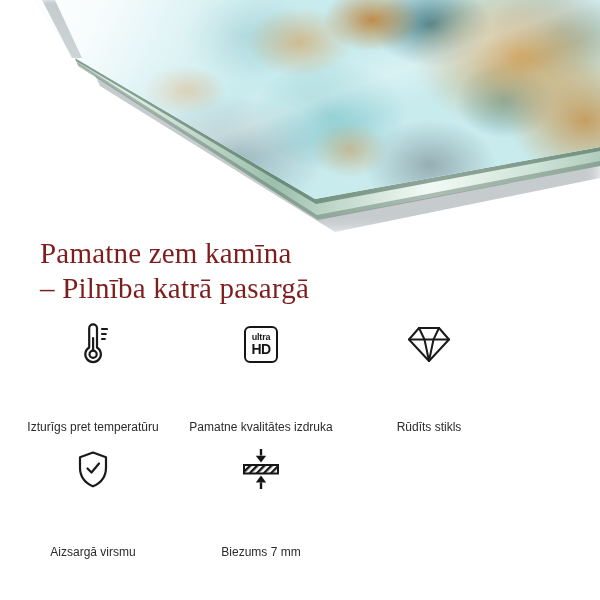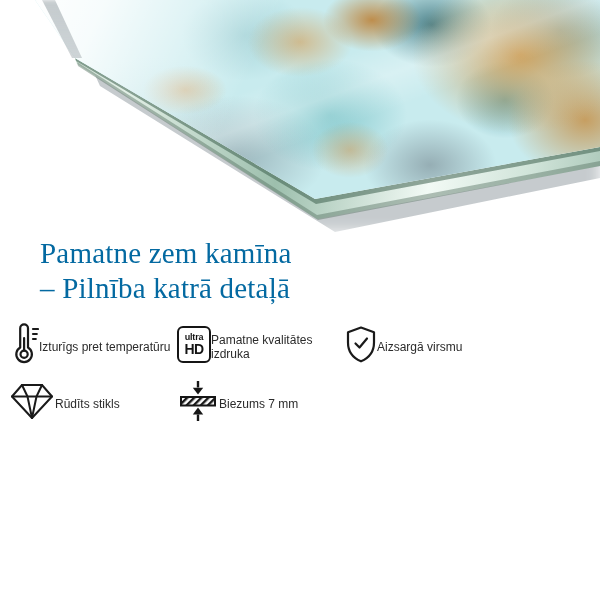--- a/index.html
+++ b/index.html
@@ -61,30 +61,30 @@
   .sparkle .r2 { width:74px;  height:2px;   left:-37px; top:-1px;  transform:rotate(79deg);  }
   .sparkle .r3 { width:96px;  height:1.5px; left:-48px; top:-1px;  transform:rotate(34deg);  }
   .sparkle .r4 { width:52px;  height:1.5px; left:-26px; top:-1px;  transform:rotate(-56deg); }
   .sparkle .core { position:absolute; left:-6px; top:-6px; width:12px; height:12px; border-radius:50%;
     background: radial-gradient(circle, #ffffff 0 30%, rgba(255,255,255,0.55) 60%, transparent 72%);
     box-shadow: 0 0 16px 5px rgba(255,255,255,0.95); }
 
   
   .content { padding: 4px 40px 0 40px; }
   h1 { margin:0; font-family:"Liberation Serif", serif; font-weight:400;
-       font-size:29px; line-height:35px; color:#0369a1; letter-spacing:0.2px; }
+       font-size:29px; line-height:35px; color:#7f1d1d; letter-spacing:0.2px; }
   .para { margin-top:12px; font-size:12px; line-height:27px; color:#3d3d3d; letter-spacing:-0.1px; }
   .para div { white-space:nowrap; }
 
   
   .features { margin:16px 0 0 9px; display:grid;
               grid-template-columns:168px 168px 168px; row-gap:13px; }
-  .feature { display:flex; flex-direction:row; align-items:center; }
+  .feature { display:flex; flex-direction:column; align-items:center;gap:40px; }
   .icon-wrap { height:44px; display:flex; align-items:center; justify-content:center; }
-  .feature .label { margin-top:6px; font-size:12px; color:#2b2b2b; }
+  .feature .label { margin-top:14px; font-size:12px; color:#2b2b2b; }
 
   .icon-stroke { fill:none; stroke:#1a1a1a; stroke-width:2.2;
                  stroke-linecap:round; stroke-linejoin:round; }
   .uhd { width:30px; height:33px; border:2.5px solid #151515; border-radius:6px;
          display:flex; flex-direction:column; align-items:center; justify-content:center; color:#151515; }
   .uhd .t1 { font-size:9px;  line-height:9px;  font-weight:700; letter-spacing:-0.2px; }
   .uhd .t2 { font-size:14px; line-height:14px; font-weight:800; letter-spacing:-0.5px; }
   .bevel { width:38px; height:34px;
            clip-path: polygon(0 100%, 100% 0, 100% 100%);
            background: repeating-linear-gradient(135deg, #161616 0 4px, transparent 4px 9.5px); }
@@ -106,21 +106,21 @@
         <span class="ray r2"></span>
       <span class="ray r3"></span>
         <span class="ray r4"></span>
       <span class="core"></span>
     </div>
   </div>
 
   <div class="content">
     <h1>
       <span>Pamatne zem kamīna</span><br>
-      <span>– Pilnība katrā detaļā</span>
+      <span>– Pilnība katrā pasargā</span>
     </h1>
     <div class="para">
     </div>
   </div>
 
   <div class="features">
 
     <div class="feature">
       <div class="icon-wrap">
         <svg width="30" height="46" viewBox="0 0 30 46" class="icon-stroke">
@@ -140,38 +140,38 @@
         <div class="uhd">
           <span class="t1">ultra</span>
           <span class="t2">HD</span>
         </div>
       </div>
       <div class="label">Pamatne kvalitātes izdruka</div>
     </div>
 
     <div class="feature">
       <div class="icon-wrap">
-        <svg width="32" height="39" viewBox="0 0 32 39" class="icon-stroke">
-          <path d="M16 2.5 L29 7.3 V17.5 C29 26.8 23.4 33.2 16 36.3 C8.6 33.2 3 26.8 3 17.5 V7.3 Z"></path>
-          <path d="M10.5 18.5 L14.5 22.5 L22 13.5"></path>
-        </svg>
-      </div>
-      <div class="label">Aizsargā virsmu</div>
-    </div>
-
-    <div class="feature">
-      <div class="icon-wrap">
         <svg width="46" height="40" viewBox="0 0 46 40" class="icon-stroke" style="stroke-width:2">
           <path d="M13 4 H33 L43 15.5 L23 37 L3 15.5 Z"></path>
           <path d="M3 15.5 H43"></path>
           <path d="M13 4 L18.5 15.5 L23 37"></path>
           <path d="M33 4 L27.5 15.5 L23 37"></path>
         </svg>
       </div>
       <div class="label">Rūdīts stikls</div>
+    </div>
+
+    <div class="feature">
+      <div class="icon-wrap">
+        <svg width="32" height="39" viewBox="0 0 32 39" class="icon-stroke">
+          <path d="M16 2.5 L29 7.3 V17.5 C29 26.8 23.4 33.2 16 36.3 C8.6 33.2 3 26.8 3 17.5 V7.3 Z"></path>
+          <path d="M10.5 18.5 L14.5 22.5 L22 13.5"></path>
+        </svg>
+      </div>
+      <div class="label">Aizsargā virsmu</div>
     </div>
 
 
     <div class="feature">
       <div class="icon-wrap">
         <svg width="42" height="46" viewBox="0 0 42 46">
           <defs>
             <pattern id="hz" width="5" height="5" patternUnits="userSpaceOnUse" patternTransform="rotate(45)">
               <rect width="2.4" height="5" fill="#161616"></rect>
             </pattern>

